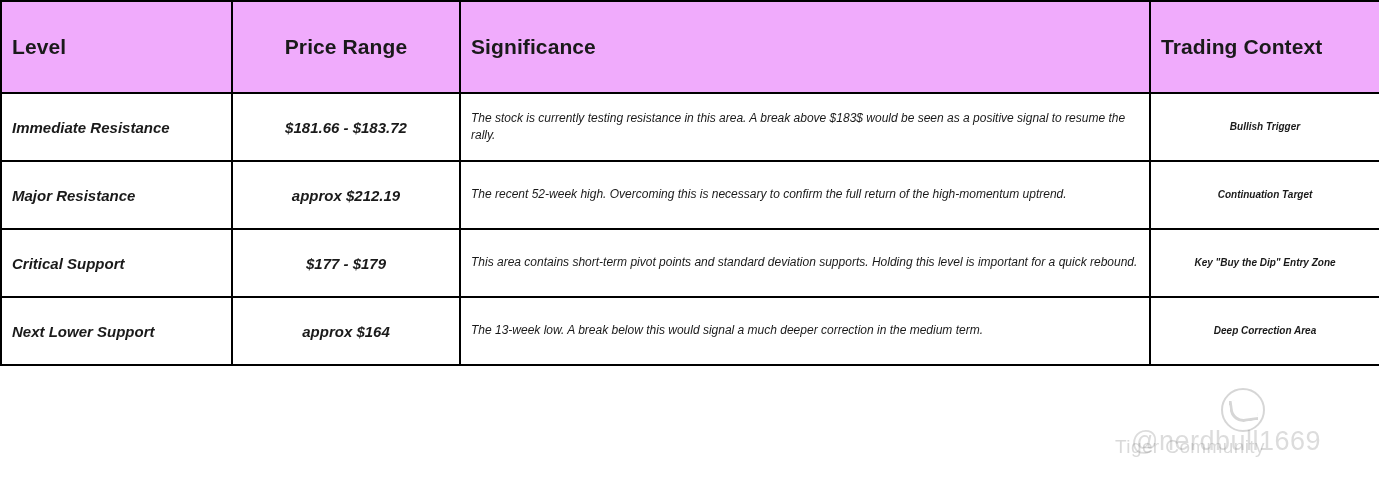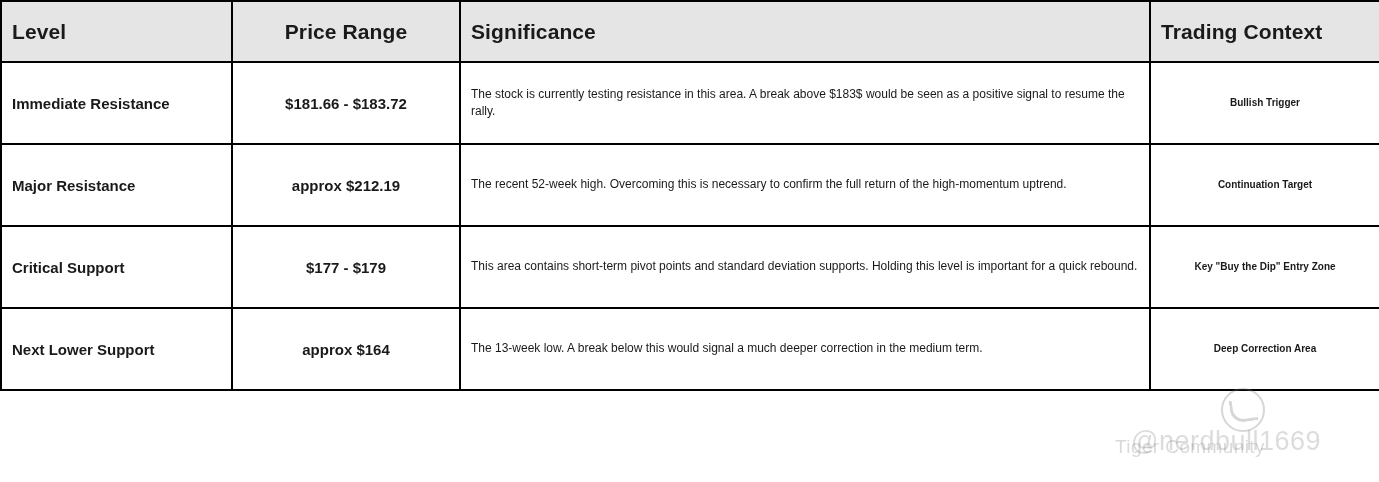--- a/index.html
+++ b/index.html
@@ -30,32 +30,32 @@
 
   #levels-table th,
   #levels-table td {
     border: 2px solid #000000;
     vertical-align: middle;
     padding: 0 10px;
     box-sizing: border-box;
   }
 
   #levels-table thead th {
-    background: #e5e5e5;
-    height: 61px;
+    background: #f0abfc;
+    height: 92px;
     font-size: 21px;
     font-weight: bold;
     letter-spacing: 0.1px;
   }
   th.h-level   { text-align: left;   padding-left: 12px; }
   th.h-price   { text-align: center; }
   th.h-sig     { text-align: left;   padding-left: 10px; }
   th.h-context { text-align: left;   padding-left: 14px; white-space: nowrap; margin-left: 11px; }
 
-  #levels-table tbody tr { height: 82px; }
+  #levels-table tbody tr { height: 68px; font-style: italic; }
 
   td.c-level {
     text-align: left;
     font-size: 15px;
     font-weight: bold;
     padding-left: 8px;
   }
   td.c-price {
     text-align: center;
     font-size: 15px;

